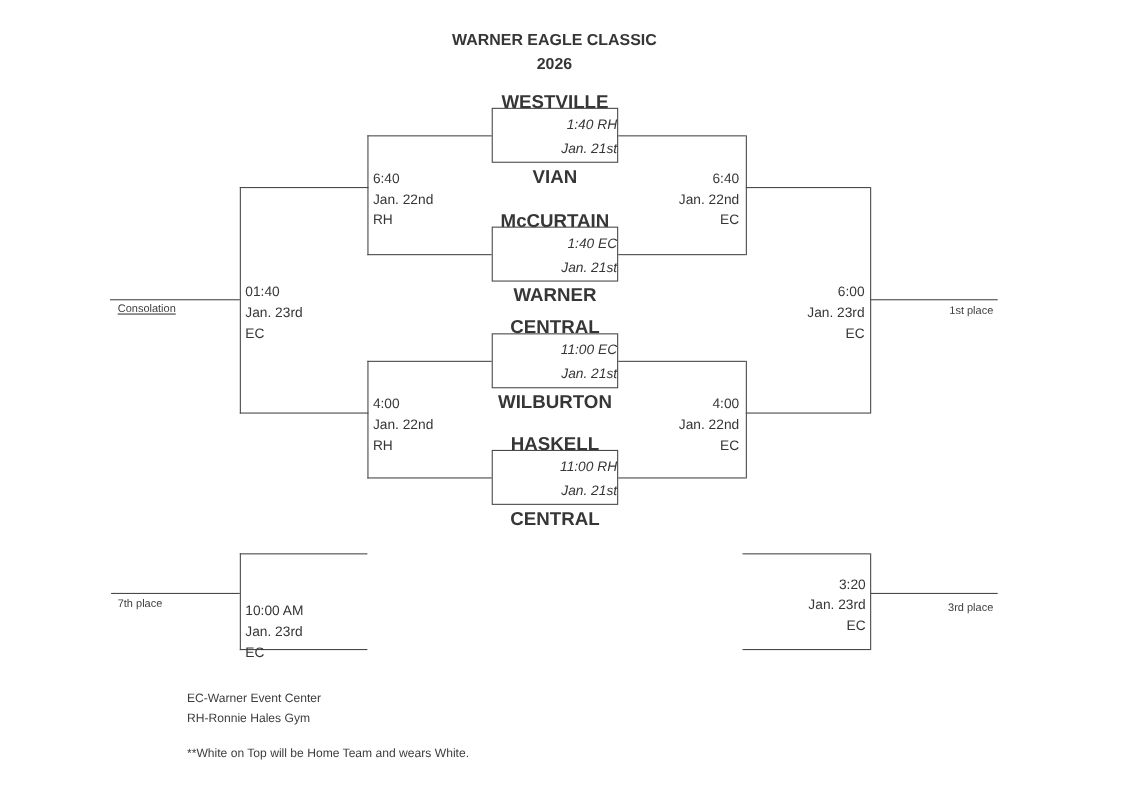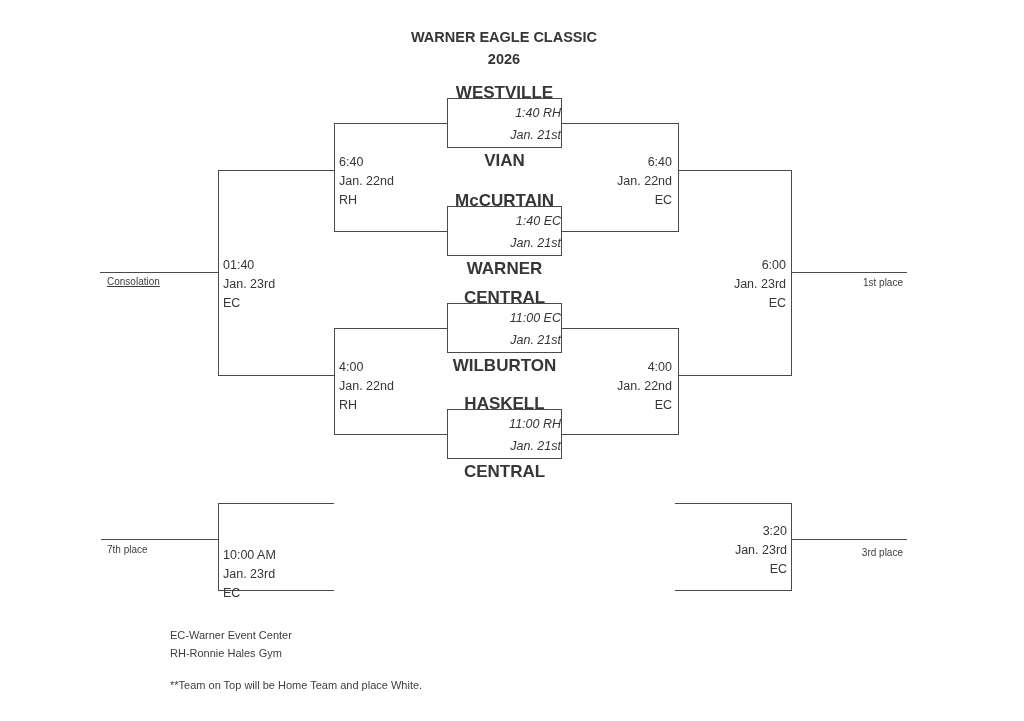--- a/index.html
+++ b/index.html
@@ -154,13 +154,13 @@
 
 <div class="slot right" style="right:237px;top:522px;">
   <div>3:20</div>
   <div>Jan. 23rd</div>
   <div>EC</div>
 </div>
 <div class="plabel" style="right:121px;top:547px;">3rd place</div>
 
 <div class="legend" style="top:629px;">EC-Warner Event Center</div>
 <div class="legend" style="top:647px;">RH-Ronnie Hales Gym</div>
-<div class="legend" style="top:679px;">**Team on Top will be Home Team and place White.</div>
+<div class="legend" style="top:679px;">**White on Top will be Home Team and wears White.</div>
 
 </body></html>

